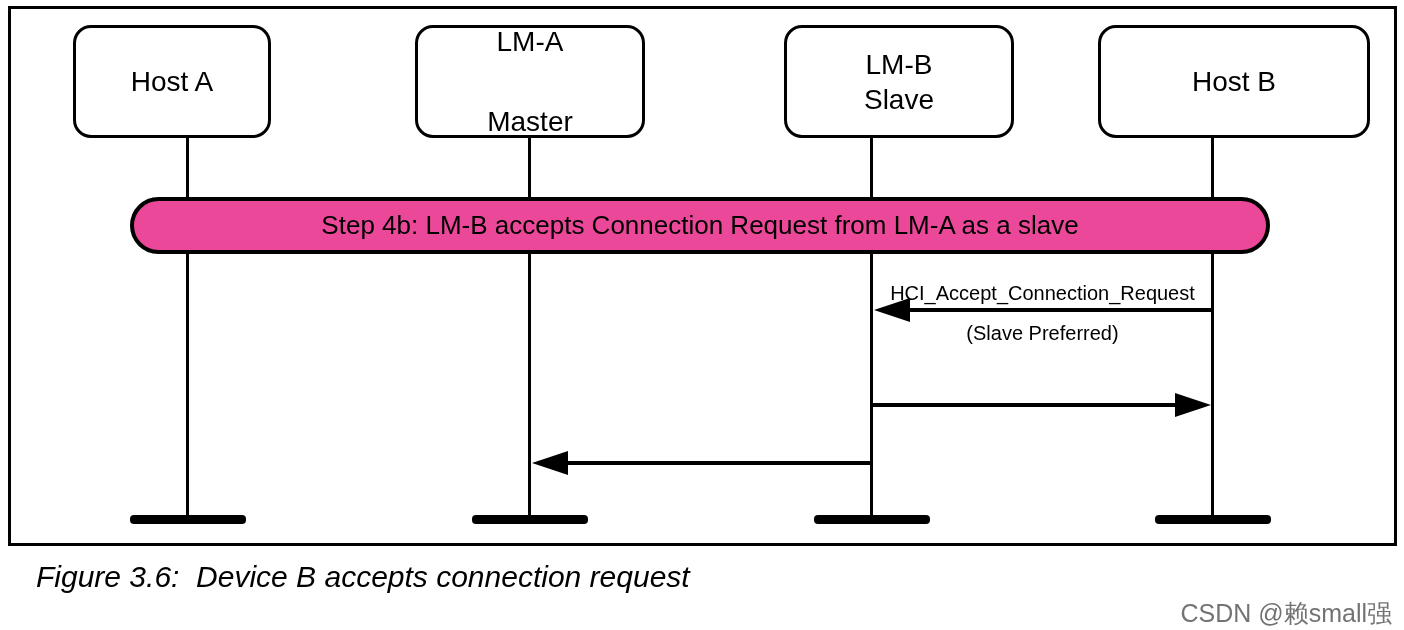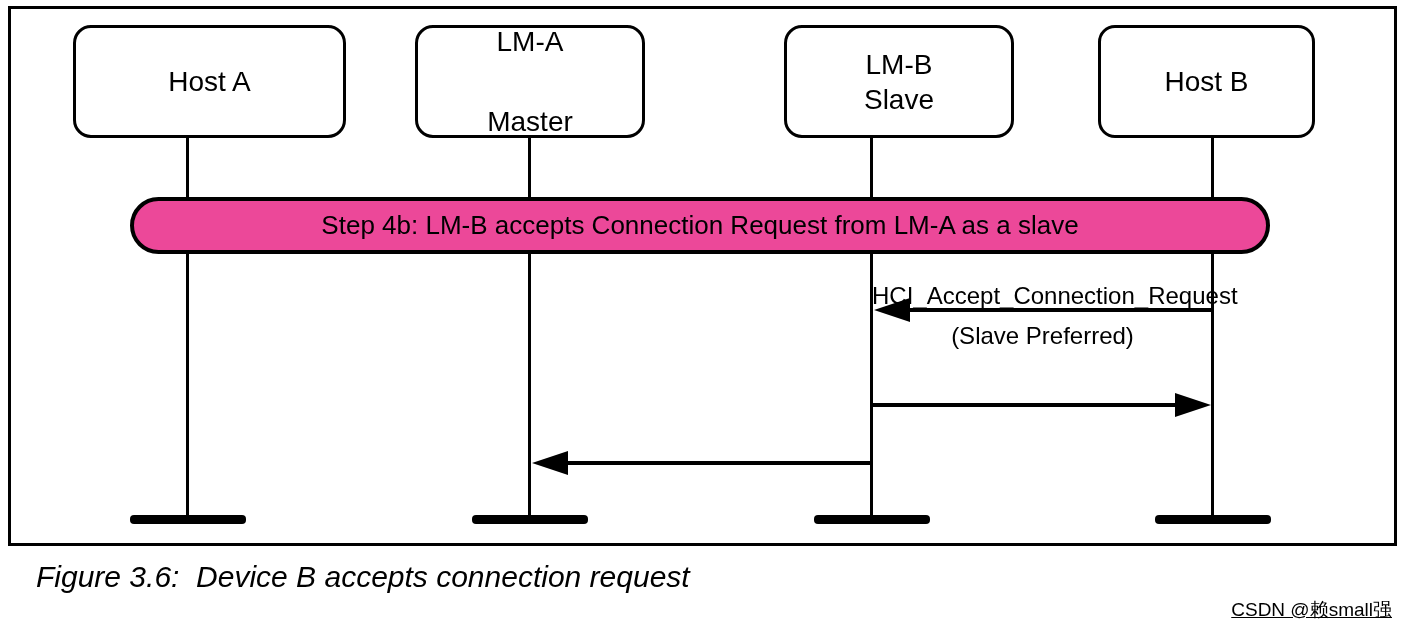--- a/index.html
+++ b/index.html
@@ -87,72 +87,71 @@
     height: 0;
     border-top: 12px solid transparent;
     border-bottom: 12px solid transparent;
     z-index: 2;
   }
   .arrowhead.left  { border-right: 36px solid #000; }
   .arrowhead.right { border-left: 36px solid #000; }
   .msg-label {
     position: absolute;
     text-align: center;
-    font-size: 24px;
+    font-size: 20px;
     color: #000;
     z-index: 2;
   }
   .caption {
     position: absolute;
     left: 8px;
     top: 560px;
     font-size: 30px;
     font-style: italic;
     color: #000;
     white-space: pre;
     margin-left: 28px;
   }
   .watermark {
     position: absolute;
     right: 12px;
     top: 597px;
-    font-size: 19px;
-    color: #000000;
-    text-decoration: underline;
+    font-size: 25px;
+    color: #737373;
   }
 </style>
 </head>
 <body>
 
 <div class="page">
 
   <div class="frame"></div>
 
   <div class="lifeline" style="left:186px;"></div>
   <div class="lifeline" style="left:528px;"></div>
   <div class="lifeline" style="left:870px;"></div>
   <div class="lifeline" style="left:1211px;"></div>
 
   <div class="ground" style="left:130px;"></div>
   <div class="ground" style="left:472px;"></div>
   <div class="ground" style="left:814px;"></div>
   <div class="ground" style="left:1155px;"></div>
 
-  <div class="actor" style="left:73px; width:273px;">
+  <div class="actor" style="left:73px; width:198px;">
     <div>Host A</div>
   </div>
   <div class="actor" style="left:415px; width:230px;gap:45px;">
     <div>LM-A</div>
     <div>Master</div>
   </div>
   <div class="actor" style="left:757px; width:230px;margin-left:27px;">
     <div>LM-B</div>
     <div>Slave</div>
   </div>
-  <div class="actor" style="left:1098px; width:217px;border-radius:17px;">
+  <div class="actor" style="left:1098px; width:272px;">
     <div>Host B</div>
   </div>
 
   <div class="banner" style="background:#ec4899;">
     <span>Step 4b: LM-B accepts Connection Request from LM-A as a slave</span>
   </div>
 
   <div class="msg-label" style="left:872px; top:282px; width:341px;">HCI_Accept_Connection_Request</div>
   <div class="msg-line" style="left:880px; top:308px; width:333px;"></div>
   <div class="arrowhead left" style="left:874px; top:298px;"></div>

